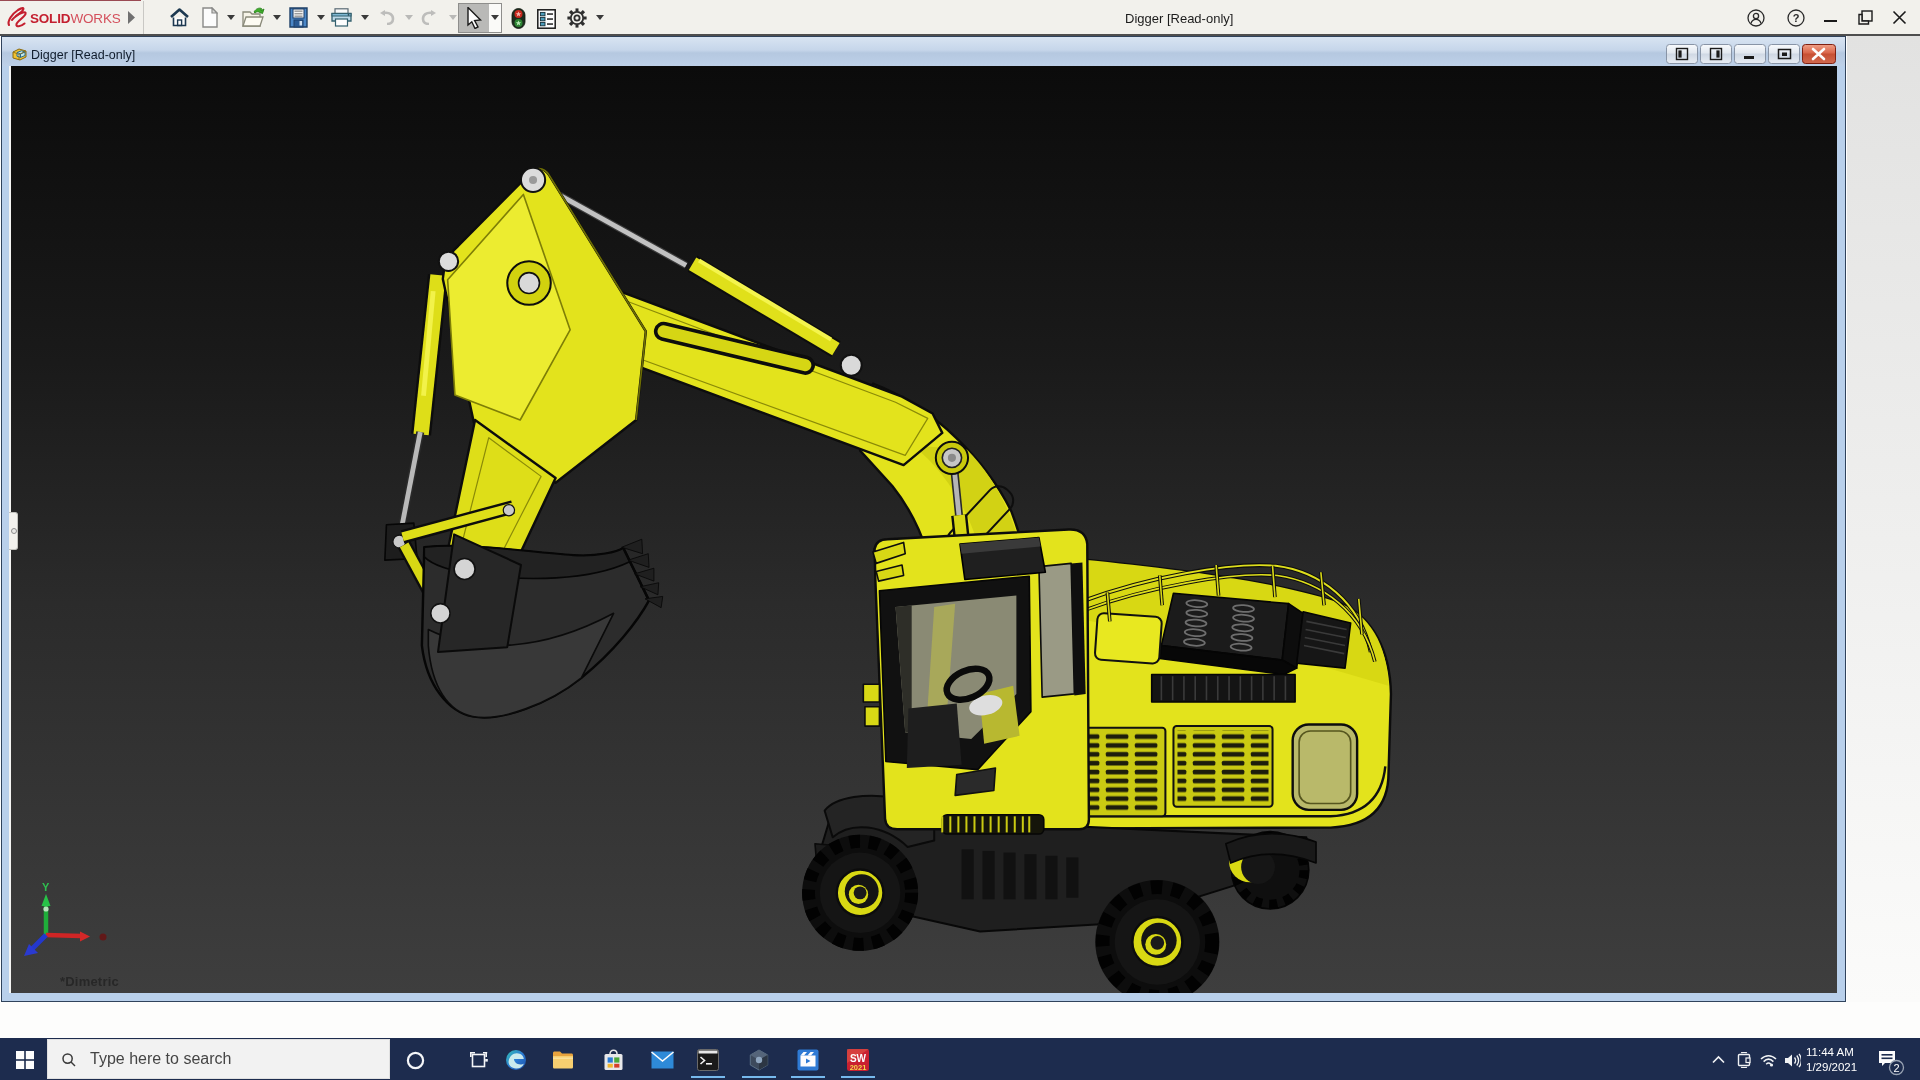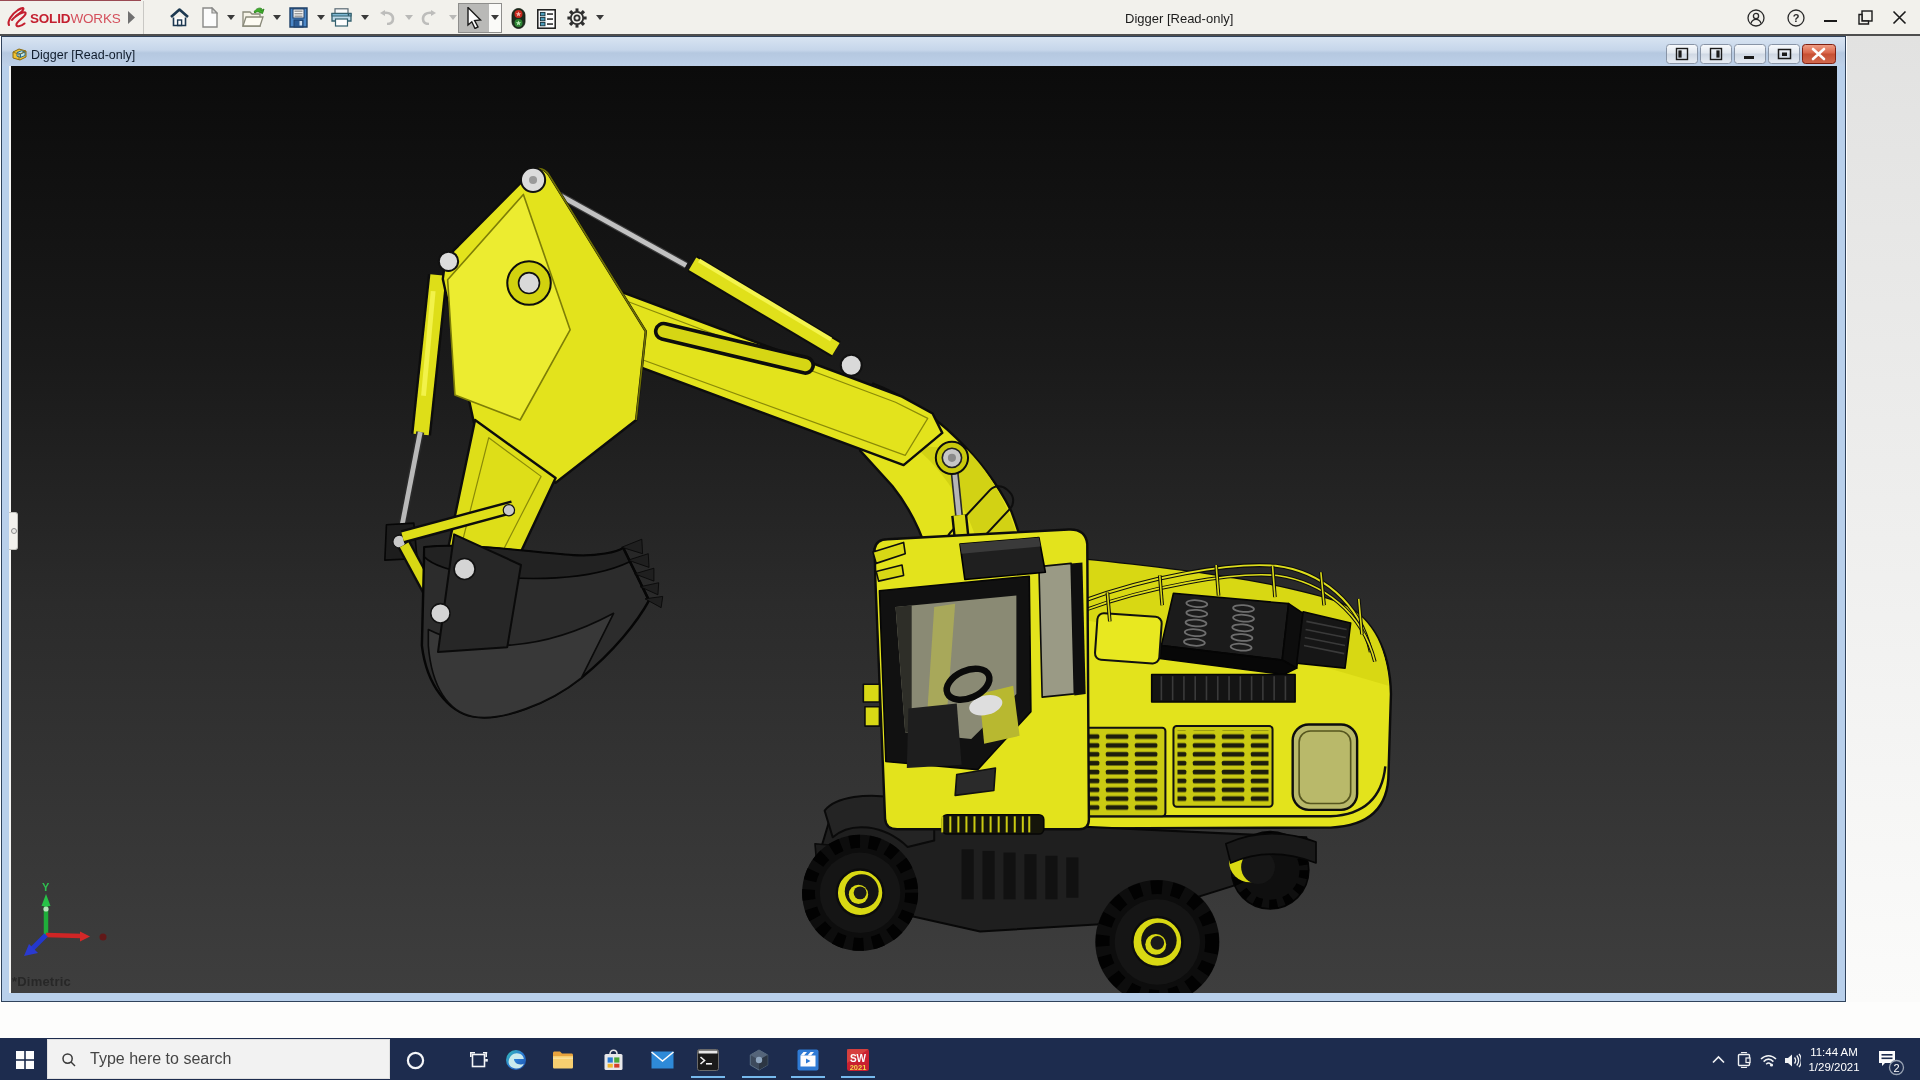--- a/index.html
+++ b/index.html
@@ -15,34 +15,34 @@
 #apptitle { position:absolute; left:1125px; top:11px; font-size:13px; color:#1c1c1c; }
 
 
 #innerwin { position:absolute; left:1px; top:36px; width:1845px; height:966px; background:#b9d0eb; border:1px solid #30435c; }
 #innertitle { position:absolute; left:2px; top:37px; width:1843px; height:29px; background:linear-gradient(180deg,#d8e4f2 0%,#c6d6ea 45%,#b5c8e0 55%,#bdd0e8 100%); }
 #innerttext { position:absolute; left:31px; top:48px; font-size:12.5px; color:#101c2c; }
 #viewport { position:absolute; left:11px; top:66px; width:1826px; height:927px; background:linear-gradient(180deg,#0b0b0b 0%,#1a1a1a 32%,#2b2b2b 58%,#3e3e3e 100%); overflow:hidden; }
 #vpwhiteL { position:absolute; left:9px; top:66px; width:2px; height:927px; background:#f4f4f2; }
 #lefttab { position:absolute; left:9px; top:512px; width:9px; height:38px; background:#f2f1ed; border:1px solid #c2c2bd; border-left:none; border-radius:0 3px 3px 0; }
 #lefttabdot { position:absolute; left:11px; top:528px; width:6px; height:6px; border:1px solid #8d8d8d; border-radius:50%; background:#e8e8e6; }
-#dimetric { position:absolute; left:12px; top:974px; font-size:13px; font-weight:bold; color:#272727; letter-spacing:0.2px; }
+#dimetric { position:absolute; left:12px; top:974px; font-size:13px; font-weight:bold; color:#272727; letter-spacing:0.2px;padding-left:48px; }
 
 
 #rightpane { position:absolute; left:1847px; top:36px; width:73px; height:966px; background:linear-gradient(180deg,#e2e2e1 0%,#ececeb 40%,#fbfbfa 100%); }
 
 
 #statusbar { position:absolute; left:0; top:1002px; width:1920px; height:36px; background:#fdfdfc; }
 
 
 #taskbar { position:absolute; left:0; top:1038px; width:1920px; height:42px; background:#1d2c4e; }
 #searchbox { position:absolute; left:47px; top:1039px; width:343px; height:40px; background:#f2f2f2; border:1px solid #e0e0e0; }
 #searchtext { position:absolute; left:90px; top:1050px; font-size:16px; color:#454545; }
 .tbunder { position:absolute; top:1076px; height:2px; background:#76b9ed; }
-#traytime { position:absolute; left:1806px; top:1045px; width:56px; text-align:center; font-size:11.5px; color:#fff; line-height:15px; }
+#traytime { position:absolute; left:1806px; top:1045px; width:56px; font-size:11.5px; color:#fff; line-height:15px; }
 
 svg { display:block; }
 .ticon { position:absolute; }
 </style>
 </head>
 <body>
 <div id="root">
 
   <div id="titlebar"></div>
   <div id="redline"></div>

